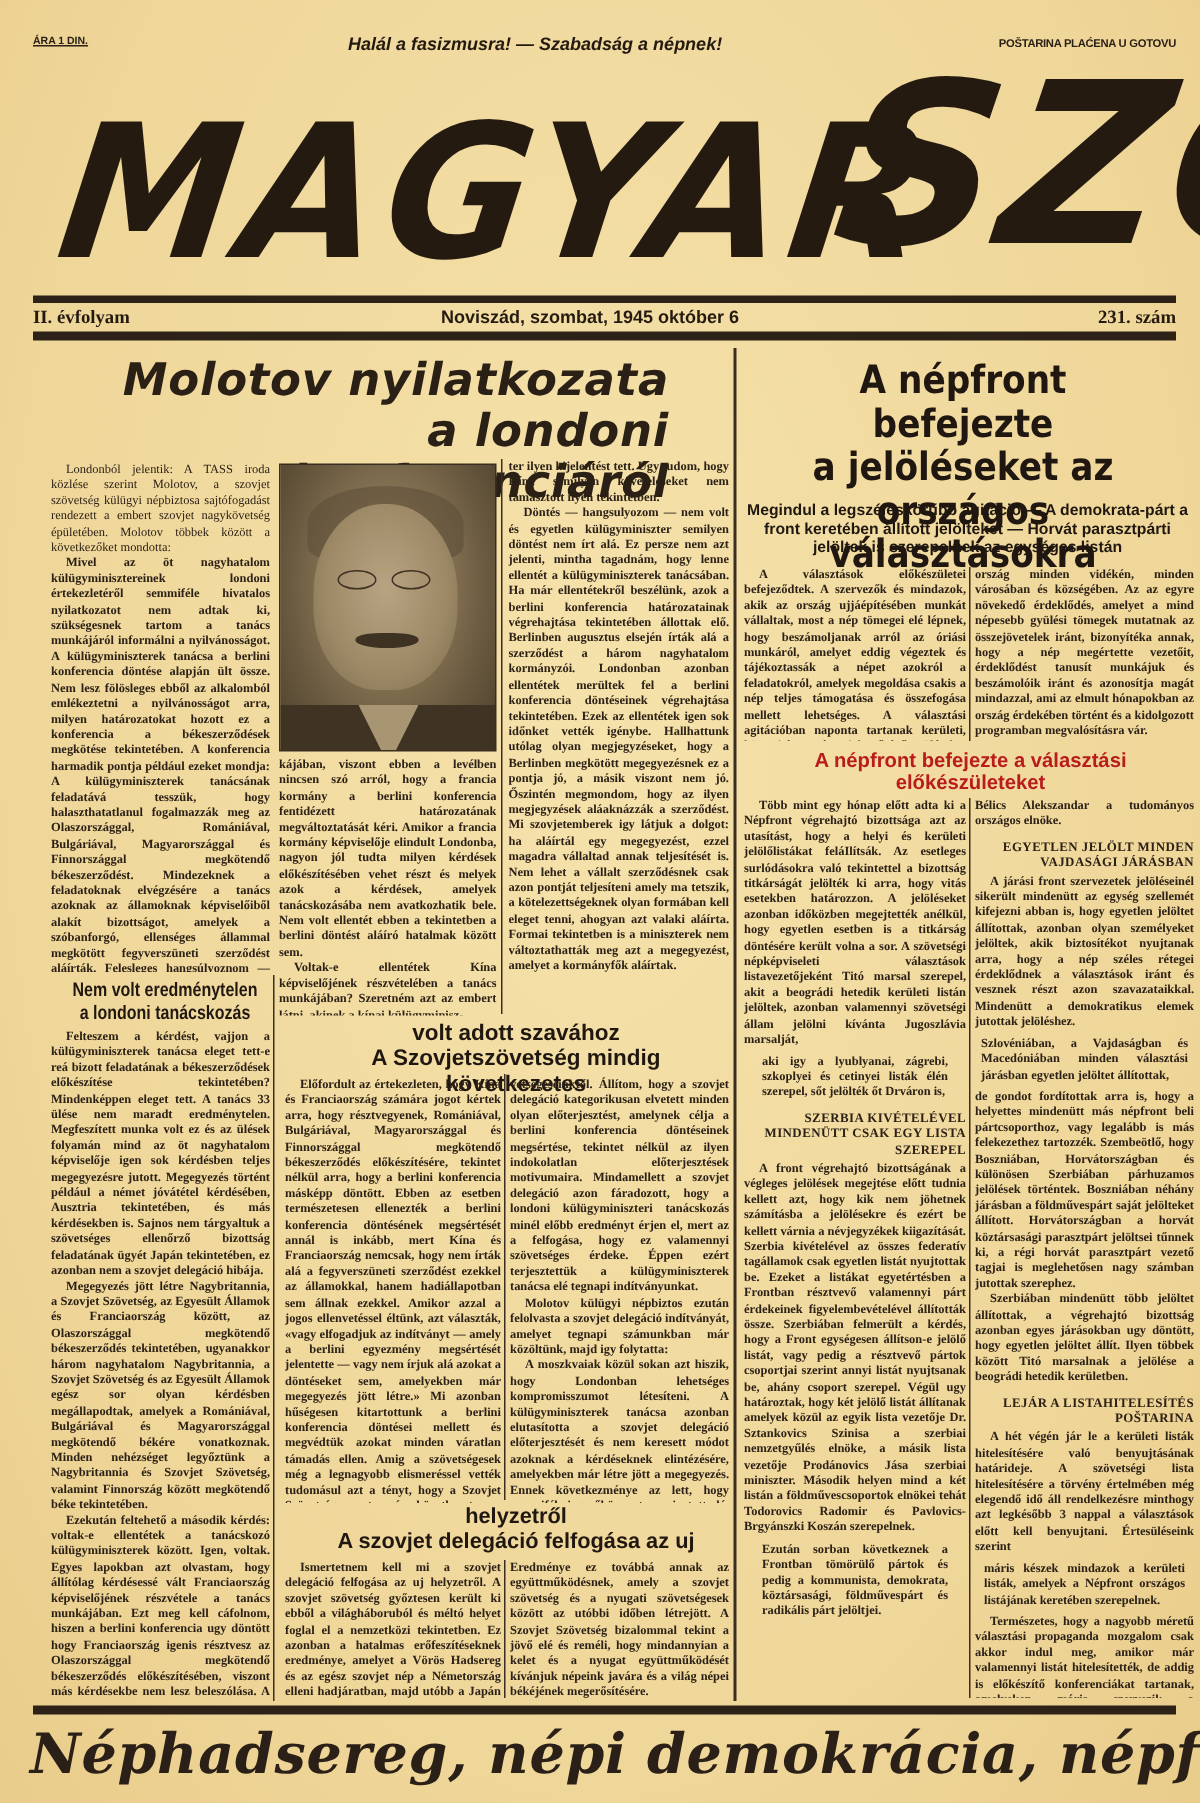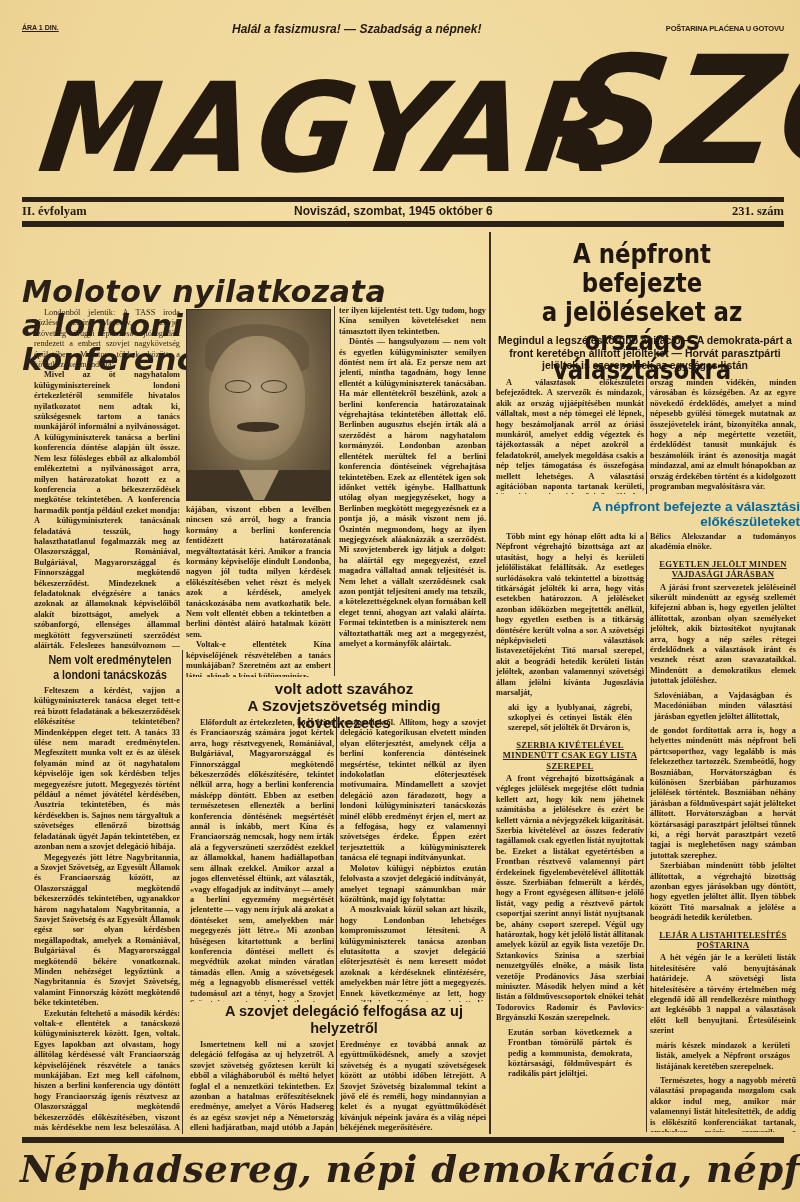--- a/index.html
+++ b/index.html
@@ -24,45 +24,45 @@
   .title .word2 { position: absolute; left: 520px; top: 0px; font-size: 150px; transform: skewX(-8deg); line-height: 1; letter-spacing: 2px; }
   .subtitle { position: absolute; top: 174px; left: 36px; width: 740px; font-family: "DejaVu Sans", sans-serif; font-weight: bold; font-size: 17px; letter-spacing: 11.2px; color: #241a10; white-space: nowrap; }
 
   .rule-thick { position: absolute; left: 22px; right: 16px; height: 5px; background: #2c2218; }
   .dateline { position: absolute; top: 204px; left: 22px; right: 16px; height: 16px; font-family: "Liberation Serif", serif; font-weight: bold; font-size: 12.5px; color: #241a10; }
   .dateline .l { position: absolute; left: 0; }
   .dateline .c { position: absolute; left: 272px; font-family: "Liberation Sans", sans-serif; font-size: 12px; }
   .dateline .r { position: absolute; right: 0; }
 
   
-  .hl-molotov { position: absolute; left: 22px; top: 237px; width: 400px; text-align: left; font-family: "DejaVu Sans", sans-serif; font-weight: bold; font-style: italic; font-size: 30px; line-height: 34px; color: #2a2016; letter-spacing: 0.5px; margin-top: 38px; }
+  .hl-molotov { position: absolute; left: 46px; top: 237px; width: 400px; text-align: right; font-family: "DejaVu Sans", sans-serif; font-weight: bold; font-style: italic; font-size: 30px; line-height: 34px; color: #2a2016; letter-spacing: 0.5px; }
   .hl-nepfront { position: absolute; left: 492px; top: 240px; width: 300px; text-align: center; font-family: "DejaVu Sans", sans-serif; font-weight: bold; font-size: 26px; line-height: 29px; color: #201810; transform: scaleX(0.88); transform-origin: center top; }
   .sub-nepfront { position: absolute; left: 492px; top: 334px; width: 306px; text-align: center; font-family: "Liberation Sans", sans-serif; font-weight: bold; font-size: 10.5px; line-height: 12.5px; color: #201810; }
 
   .vrule { position: absolute; width: 1.5px; background: #3a2e20; }
 
   .col { position: absolute; font-family: "Liberation Serif", serif; font-size: 8.3px; line-height: 10.4px; text-align: justify; color: #2c2116; overflow: hidden; }
   .col p { text-indent: 10px; margin-bottom: 0; }
   .col p.b { font-weight: bold; }
-  .col .caps { text-align: center; text-indent: 0; font-weight: bold; font-size: 8.6px; margin: 6px 0 3px; letter-spacing: 0.3px; text-decoration: underline; }
+  .col .caps { text-align: right; text-indent: 0; font-weight: bold; font-size: 8.6px; margin: 6px 0 3px; letter-spacing: 0.3px; }
   .col .indentblock { padding: 0 12px; font-weight: bold; text-indent: 0; margin: 4px 0; }
 
   .photo { position: absolute; left: 186px; top: 309px; width: 145px; height: 192px; border: 1.5px solid #3a2e20; background: radial-gradient(ellipse at 50% 42%, #a59270 0%, #8a7656 35%, #6a5a40 65%, #4c3f2c 100%); overflow: hidden; }
   .photo .face { position: absolute; left: 22px; top: 26px; width: 96px; height: 124px; border-radius: 48% 48% 44% 44%; background: radial-gradient(ellipse at 50% 45%, #b8a482 0%, #9d8966 60%, #7b6a4d 100%); }
   .photo .hair { position: absolute; left: 18px; top: 14px; width: 104px; height: 50px; border-radius: 50% 50% 20% 20%; background: #5d4e38; opacity: 0.6; }
   .photo .glasses { position: absolute; left: 32px; top: 70px; width: 76px; height: 14px; }
   .photo .glasses span { position: absolute; top: 0; width: 26px; height: 13px; border: 1.5px solid #3e3222; border-radius: 50%; }
   .photo .mustache { position: absolute; left: 50px; top: 112px; width: 42px; height: 10px; background: #3e3222; border-radius: 40% 40% 50% 50%; }
   .photo .collar { position: absolute; left: 0; top: 160px; width: 145px; height: 40px; background: #3f3324; }
   .photo .collar::before { content: ""; position: absolute; left: 52px; top: 0; width: 40px; height: 40px; background: #a89571; clip-path: polygon(0 0, 100% 0, 50% 100%); }
 
   .hl-szovjet { position: absolute; left: 200px; top: 680px; width: 288px; text-align: center; font-family: "Liberation Sans", sans-serif; font-weight: bold; font-size: 15px; line-height: 17px; color: #201810; }
   .hl-delegacio { position: absolute; left: 200px; top: 1003px; width: 288px; text-align: center; font-family: "Liberation Sans", sans-serif; font-weight: bold; font-size: 14.5px; line-height: 17px; color: #201810; }
   .hl-nemvolt { position: absolute; left: 20px; top: 653px; width: 180px; text-align: center; font-family: "Liberation Sans", sans-serif; font-weight: bold; font-size: 13px; line-height: 14.5px; color: #201810; transform: scaleX(0.82); transform-origin: center top; }
-  .hl-elokeszulet { position: absolute; left: 494px; top: 499px; width: 306px; text-align: right; font-family: "Liberation Sans", sans-serif; font-weight: bold; font-size: 13.5px; line-height: 15px; color: #0369a1; }
+  .hl-elokeszulet { position: absolute; left: 494px; top: 499px; width: 306px; text-align: center; font-family: "Liberation Sans", sans-serif; font-weight: bold; font-size: 13.5px; line-height: 15px; color: #b91c1c; }
 
   .footer-slogan { position: absolute; left: 20px; top: 1147px; width: 770px; text-align: center; font-family: "DejaVu Serif", serif; font-weight: bold; font-style: italic; font-size: 37px; color: #2b2017; letter-spacing: 0.5px; white-space: nowrap; }
 </style>
 </head>
 <body>
 
 <div class="page">
 
   <div class="topline">
     <span class="price">ÁRA 1 DIN.</span>
@@ -137,22 +137,22 @@
     <p class="b">Előfordult az értekezleten, hogy Kína és Franciaország számára jogot kértek arra, hogy résztvegyenek, Romániával, Bulgáriával, Magyarországgal és Finnországgal megkötendő békeszerződés előkészítésére, tekintet nélkül arra, hogy a berlini konferencia másképp döntött. Ebben az esetben természetesen ellenezték a berlini konferencia döntésének megsértését annál is inkább, mert Kína és Franciaország nemcsak, hogy nem írták alá a fegyverszüneti szerződést ezekkel az államokkal, hanem hadiállapotban sem állnak ezekkel. Amikor azzal a jogos ellenvetéssel éltünk, azt választák, «vagy elfogadjuk az indítványt — amely a berlini egyezmény megsértését jelentette — vagy nem írjuk alá azokat a döntéseket sem, amelyekben már megegyezés jött létre.» Mi azonban hűségesen kitartottunk a berlini konferencia döntései mellett és megvédtük azokat minden váratlan támadás ellen. Amig a szövetségesek még a legnagyobb elismeréssel vették tudomásul azt a tényt, hogy a Szovjet Szövetség pontos és következetes a vállalt kötelezettségek teljesítésében, ugyanezt elvárjuk most is szö-</p>
   </div>
   <div class="vrule" style="left:336px; top:716px; height:284px; width:1px;"></div>
   <div class="col" style="left:340px; top:718px; width:146px; height:284px;">
     <p class="b" style="text-indent:0;">vetségeseinktől. Állítom, hogy a szovjet delegáció kategorikusan elvetett minden olyan előterjesztést, amelynek célja a berlini konferencia döntéseinek megsértése, tekintet nélkül az ilyen indokolatlan előterjesztések motivumaira. Mindamellett a szovjet delegáció azon fáradozott, hogy a londoni külügyminiszteri tanácskozás minél előbb eredményt érjen el, mert az a felfogása, hogy ez valamennyi szövetséges érdeke. Éppen ezért terjesztettük a külügyminiszterek tanácsa elé tegnapi indítványunkat.</p>
     <p class="b">Molotov külügyi népbiztos ezután felolvasta a szovjet delegáció indítványát, amelyet tegnapi számunkban már közöltünk, majd igy folytatta:</p>
     <p class="b">A moszkvaiak közül sokan azt hiszik, hogy Londonban lehetséges kompromisszumot létesíteni. A külügyminiszterek tanácsa azonban elutasította a szovjet delegáció előterjesztését és nem keresett módot azoknak a kérdéseknek elintézésére, amelyekben már létre jött a megegyezés. Ennek következménye az lett, hogy semmiféle jegyzőkönyvet nem iratott alá. Ez olyan tény, amellyel számolnunk kell.</p>
   </div>
 
   <div class="hl-delegacio">
+    <div>helyzetről</div>
     <div>A szovjet delegáció felfogása az uj</div>
-    <div>helyzetről</div>
   </div>
   <div class="col" style="left:190px; top:1040px; width:144px; height:92px;">
     <p class="b">Ismertetnem kell mi a szovjet delegáció felfogása az uj helyzetről. A szovjet szövetség győztesen került ki ebből a világháboruból és méltó helyet foglal el a nemzetközi tekintetben. Ez azonban a hatalmas erőfeszítéseknek eredménye, amelyet a Vörös Hadsereg és az egész szovjet nép a Németország elleni hadjáratban, majd utóbb a Japán elleni háboruban hozott.</p>
   </div>
   <div class="vrule" style="left:336px; top:1040px; height:92px; width:1px;"></div>
   <div class="col" style="left:340px; top:1040px; width:146px; height:92px;">
     <p class="b" style="text-indent:0;">Eredménye ez továbbá annak az együttműködésnek, amely a szovjet szövetség és a nyugati szövetségesek között az utóbbi időben létrejött. A Szovjet Szövetség bizalommal tekint a jövő elé és reméli, hogy mindannyian a kelet és a nyugat együttműködését kívánjuk népeink javára és a világ népei békéjének megerősítésére.</p>
   </div>
 
   <div class="hl-nepfront">
@@ -178,21 +178,21 @@
   <div class="col" style="left:496px; top:532px; width:148px; height:600px;">
     <p class="b">Több mint egy hónap előtt adta ki a Népfront végrehajtó bizottsága azt az utasítást, hogy a helyi és kerületi jelölőlistákat feláIlítsák. Az esetleges surlódásokra való tekintettel a bizottság titkárságát jelölték ki arra, hogy vitás esetekben határozzon. A jelöléseket azonban időközben megejtették anélkül, hogy egyetlen esetben is a titkárság döntésére került volna a sor. A szövetségi népképviseleti választások listavezetőjeként Titó marsal szerepel, akit a beográdi hetedik kerületi listán jelöltek, azonban valamennyi szövetségi állam jelölni kívánta Jugoszlávia marsalját,</p>
     <div class="indentblock">aki igy a lyublyanai, zágrebi, szkoplyei és cetinyei listák élén szerepel, sőt jelölték őt Drváron is,</div>
     <div class="caps">SZERBIA KIVÉTELÉVEL MINDENÜTT CSAK EGY LISTA SZEREPEL</div>
     <p class="b">A front végrehajtó bizottságának a végleges jelölések megejtése előtt tudnia kellett azt, hogy kik nem jöhetnek számításba a jelölésekre és ezért be kellett várnia a névjegyzékek kiigazítását. Szerbia kivételével az összes federatív tagállamok csak egyetlen listát nyujtottak be. Ezeket a listákat egyetértésben a Frontban résztvevő valamennyi párt érdekeinek figyelembevételével állították össze. Szerbiában felmerült a kérdés, hogy a Front egységesen állítson-e jelölő listát, vagy pedig a résztvevő pártok csoportjai szerint annyi listát nyujtsanak be, ahány csoport szerepel. Végül ugy határoztak, hogy két jelölő listát állítanak amelyek közül az egyik lista vezetője Dr. Sztankovics Szinisa a szerbiai nemzetgyűlés elnöke, a másik lista vezetője Prodánovics Jása szerbiai miniszter. Második helyen mind a két listán a földművescsoportok elnökei tehát Todorovics Radomir és Pavlovics-Brgyánszki Koszán szerepelnek.</p>
     <div class="indentblock">Ezután sorban következnek a Frontban tömörülő pártok és pedig a kommunista, demokrata, köztársasági, földművespárt és radikális párt jelöltjei.</div>
 
   </div>
   <div class="vrule" style="left:646px; top:532px; height:600px; width:1px;"></div>
   <div class="col" style="left:650px; top:532px; width:146px; height:600px;">
-    <p class="b" style="text-indent:0;">Bélics Alekszandar a tudományos akadémia elnöke.</p>
+    <p class="b" style="text-indent:0;">Bélics Alekszandar a tudományos országos elnöke.</p>
     <div class="caps">EGYETLEN JELÖLT MINDEN VAJDASÁGI JÁRÁSBAN</div>
     <p class="b">A járási front szervezetek jelöléseinél sikerült mindenütt az egység szellemét kifejezni abban is, hogy egyetlen jelöltet állítottak, azonban olyan személyeket jelöltek, akik biztosítékot nyujtanak arra, hogy a nép széles rétegei érdeklődnek a választások iránt és vesznek részt azon szavazataikkal. Mindenütt a demokratikus elemek jutottak jelöléshez.</p>
     <div class="indentblock" style="padding:0 4px;">Szlovéniában, a Vajdaságban és Macedóniában minden választási járásban egyetlen jelöltet állítottak,</div>
     <p class="b" style="text-indent:0;">de gondot fordítottak arra is, hogy a helyettes mindenütt más népfront beli pártcsoporthoz, vagy legalább is más felekezethez tartozzék. Szembeötlő, hogy Boszniában, Horvátországban és különösen Szerbiában párhuzamos jelölések történtek. Boszniában néhány járásban a földművespárt saját jelölteket állított. Horvátországban a horvát köztársasági parasztpárt jelöltsei tűnnek ki, a régi horvát parasztpárt vezető tagjai is meglehetősen nagy számban jutottak szerephez.</p>
     <p class="b">Szerbiában mindenütt több jelöltet állítottak, a végrehajtó bizottság azonban egyes járásokban ugy döntött, hogy egyetlen jelöltet állít. Ilyen többek között Titó marsalnak a jelölése a beográdi hetedik kerületben.</p>
     <div class="caps">LEJÁR A LISTAHITELESÍTÉS POŠTARINA</div>
     <p class="b">A hét végén jár le a kerületi listák hitelesítésére való benyujtásának határideje. A szövetségi lista hitelesítésére a törvény értelmében még elegendő idő áll rendelkezésre minthogy azt legkésőbb 3 nappal a választások előtt kell benyujtani. Értesüléseink szerint</p>
     <div class="indentblock" style="padding:0 6px;">máris készek mindazok a kerületi listák, amelyek a Népfront országos listájának keretében szerepelnek.</div>
     <p class="b">Természetes, hogy a nagyobb méretű választási propaganda mozgalom csak akkor indul meg, amikor már valamennyi listát hitelesítették, de addig is előkészítő konferenciákat tartanak, amelyeken máris szervezik a választásokat. Ezeken az előkészítő értekezleteken rendszerint a jelöltek és helyetteseik beszélnek de igen nagy a száma azoknak a konferenciáknak is, amelyen az agitációban résztvevő pártszónokok tájékoztatják a választók tömegeit.</p>
 

